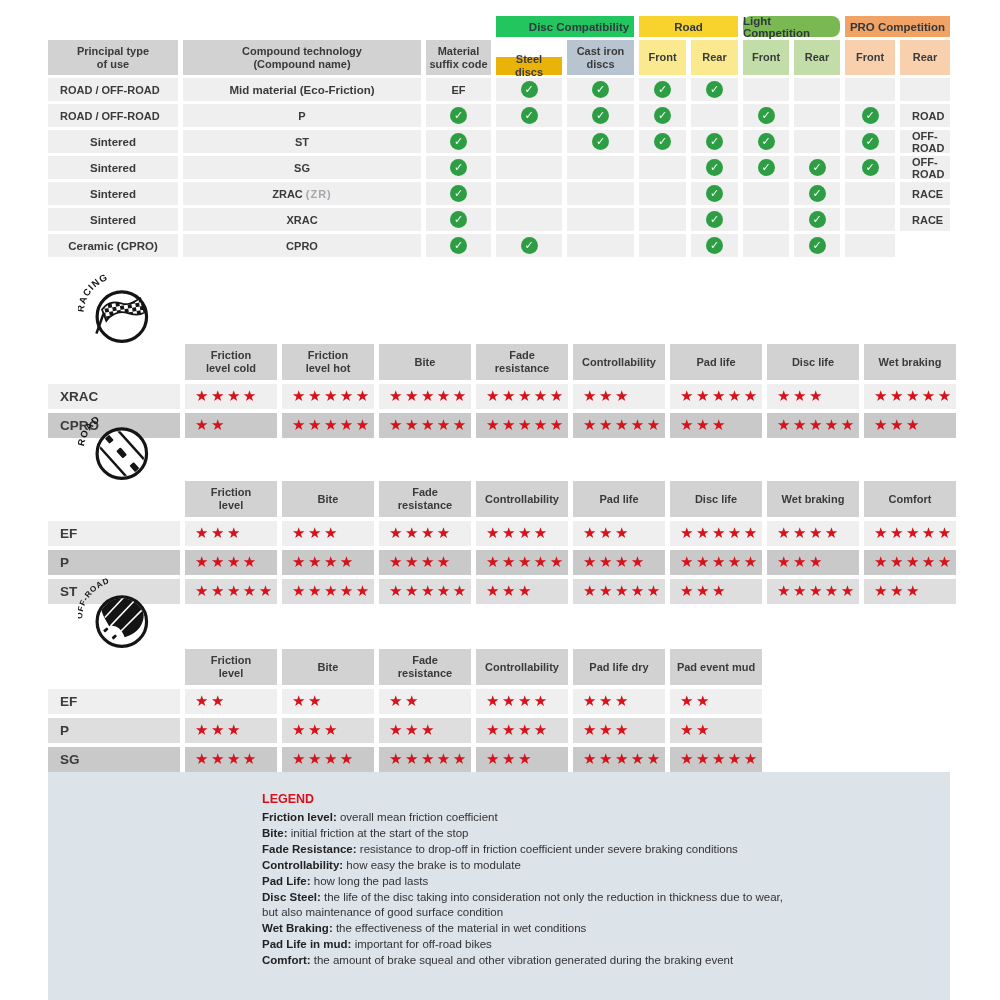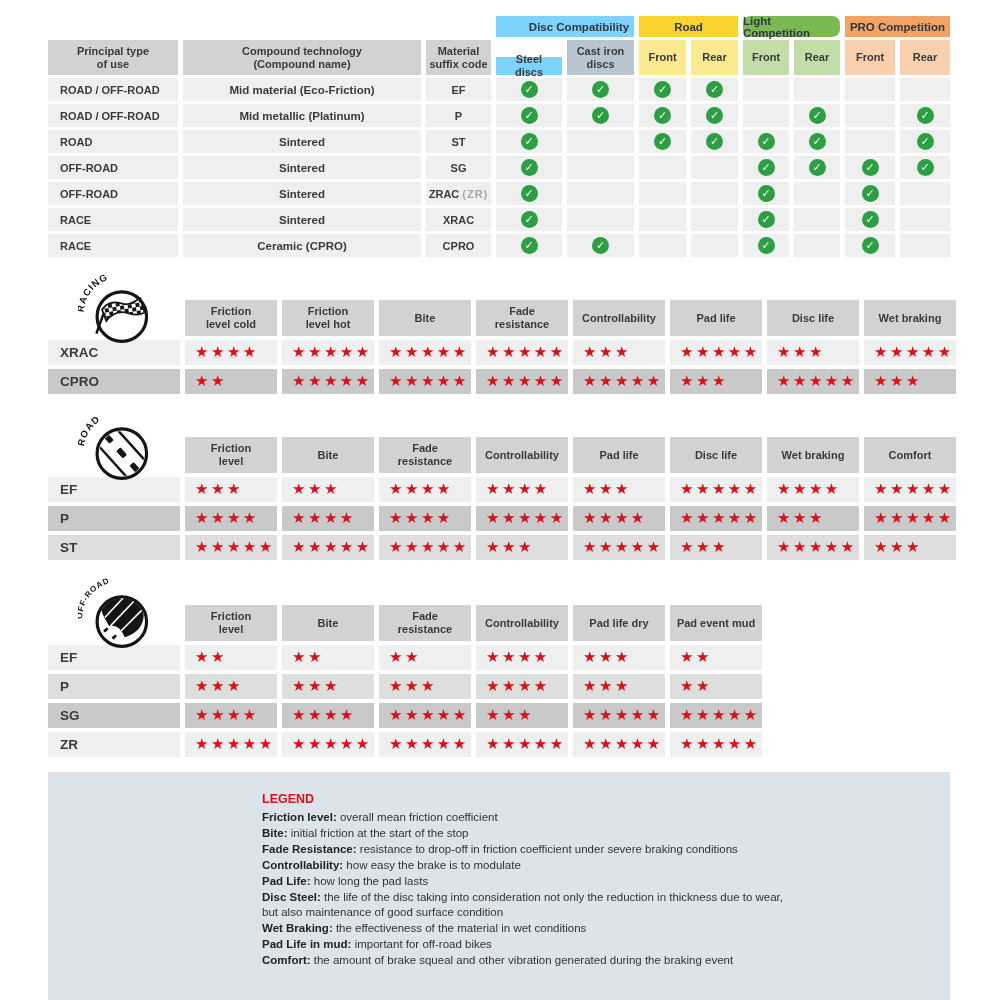--- a/index.html
+++ b/index.html
@@ -25,21 +25,21 @@
   .cell.chk{justify-content:center;}
   .mark{width:17px;height:17px;border-radius:50%;background:var(--check_green);color:#fff;
     font-size:11px;font-weight:700;display:flex;align-items:center;justify-content:center;
     font-family:"DejaVu Sans",sans-serif;}
 
   
   .section{position:absolute;left:48px;}
   #sec-racing{top:300px;}
   #sec-road{top:437px;}
   #sec-offroad{top:605px;}
-  .rating-grid{display:grid;grid-template-rows:36px;grid-auto-rows:25px;gap:4px 5px;}
+  .rating-grid{display:grid;grid-template-rows:36px;grid-auto-rows:25px;gap:4px 5px;margin-top:44px;}
   .rating-grid .hcell{font-size:11px;}
   .rlabel{padding-left:12px;font-size:13.5px;}
   .starcell{padding-left:10px;}
   .stars{color:var(--star_red);font-size:15px;letter-spacing:2.5px;line-height:1;
     font-family:"DejaVu Sans",sans-serif;}
   .light{background:var(--row_light);}
   .mid{background:var(--row_mid);}
   .dark{background:var(--row_dark);}
   .icon{position:absolute;width:82px;height:82px;left:30px;top:-30px;}
 
@@ -50,31 +50,31 @@
   .lline b{font-weight:700;color:#222;}
 </style>
 </head>
 <body>
 
 <div class="page">
 
   <div class="compat">
     <div class="compat-grid">
         <div class="spacer" style="grid-column: span 3;"></div>
-        <div class="gcell" style="background: #7dd3fc; grid-column: span 2; padding-left: 28px;">Disc Compatibility</div>
+        <div class="gcell" style="background: #22c55e; grid-column: span 2; padding-left: 28px;">Disc Compatibility</div>
         <div class="gcell" style="background: rgb(248, 211, 46); grid-column: span 2;">Road</div>
         <div class="gcell" style="background: rgb(122, 185, 82); grid-column: span 2; border-radius: 8px;">Light Competition</div>
         <div class="gcell" style="background: rgb(240, 163, 101); grid-column: span 2;">PRO Competition</div>
         <div class="hcell">Principal type
 of use</div>
         <div class="hcell">Compound technology
 (Compound name)</div>
         <div class="hcell">Material
 suffix code</div>
-        <div class="hcell" style="background: #7dd3fc; margin-top: 17px;">Steel
+        <div class="hcell" style="background: #eab308; margin-top: 17px;">Steel
 discs</div>
         <div class="hcell" style="background: rgb(185, 196, 209);">Cast iron
 discs</div>
         <div class="hcell" style="background: rgb(250, 233, 142);">Front</div>
         <div class="hcell" style="background: rgb(250, 233, 142);">Rear</div>
         <div class="hcell" style="background: rgb(194, 221, 167);">Front</div>
         <div class="hcell" style="background: rgb(194, 221, 167);">Rear</div>
         <div class="hcell" style="background: rgb(248, 208, 174);">Front</div>
         <div class="hcell" style="background: rgb(248, 208, 174);">Rear</div>
         <div class="cell use">ROAD / OFF-ROAD</div>
@@ -90,21 +90,20 @@
           <span class="mark">✓</span>
         </div>
         <div class="cell chk">
           <span class="mark">✓</span>
         </div>
         <div class="cell chk"></div>
         <div class="cell chk"></div>
         <div class="cell chk"></div>
         <div class="cell chk"></div>
         <div class="cell use">ROAD / OFF-ROAD</div>
-        <div class="cell tech">Mid metallic (Platinum)</div>
         <div class="cell code">P</div>
         <div class="cell chk">
           <span class="mark">✓</span>
         </div>
         <div class="cell chk">
           <span class="mark">✓</span>
         </div>
         <div class="cell chk">
           <span class="mark">✓</span>
         </div>

